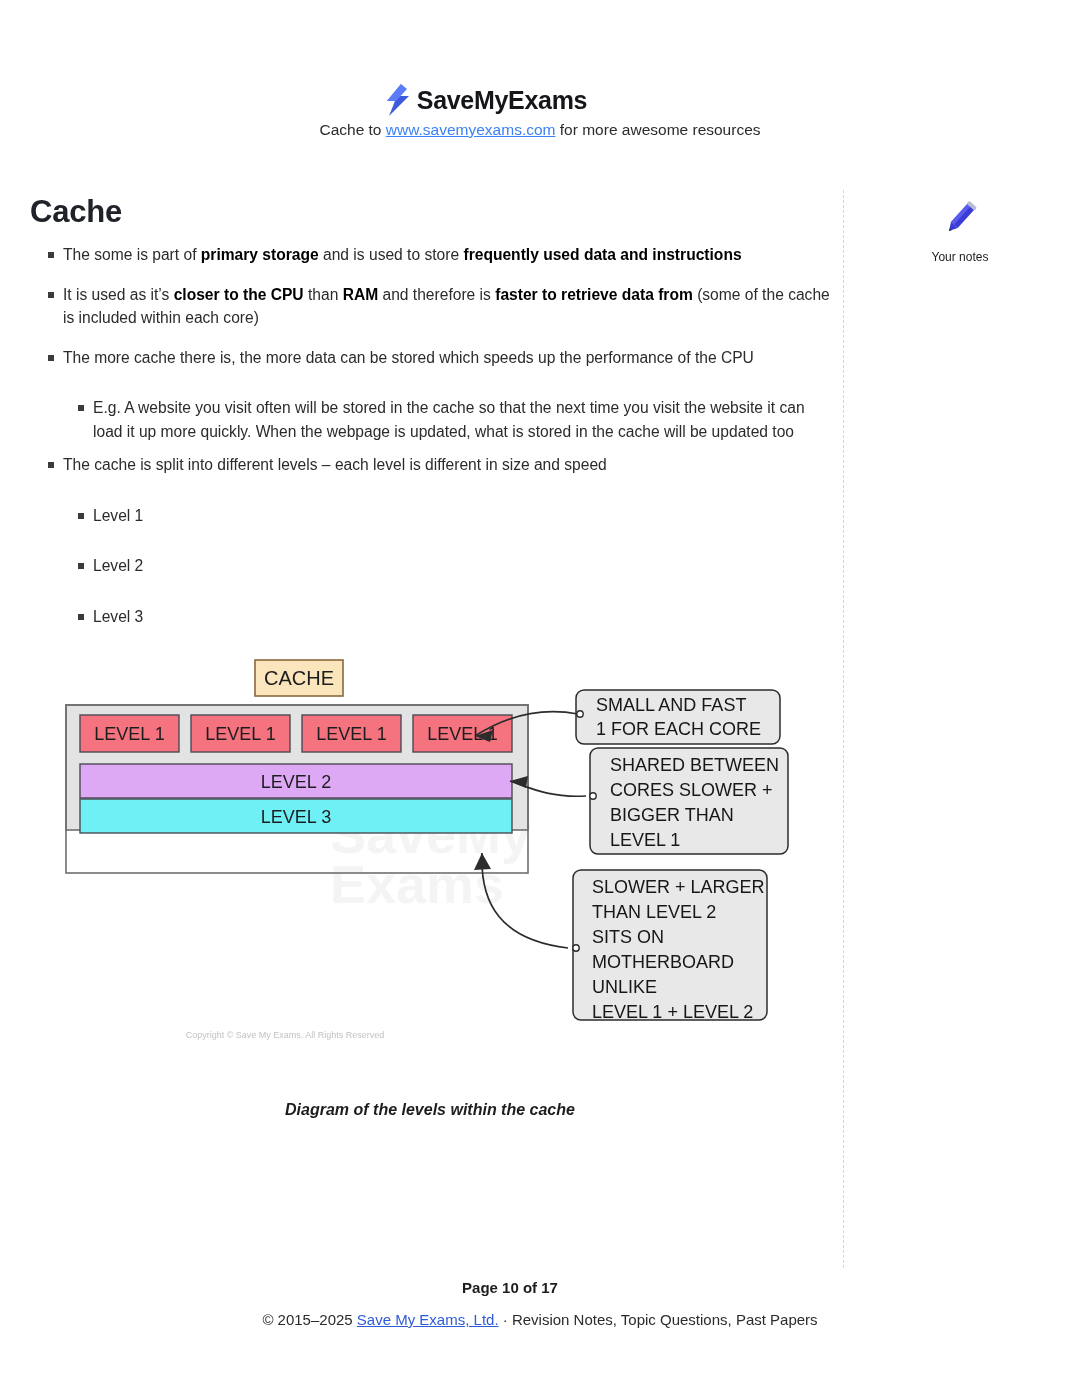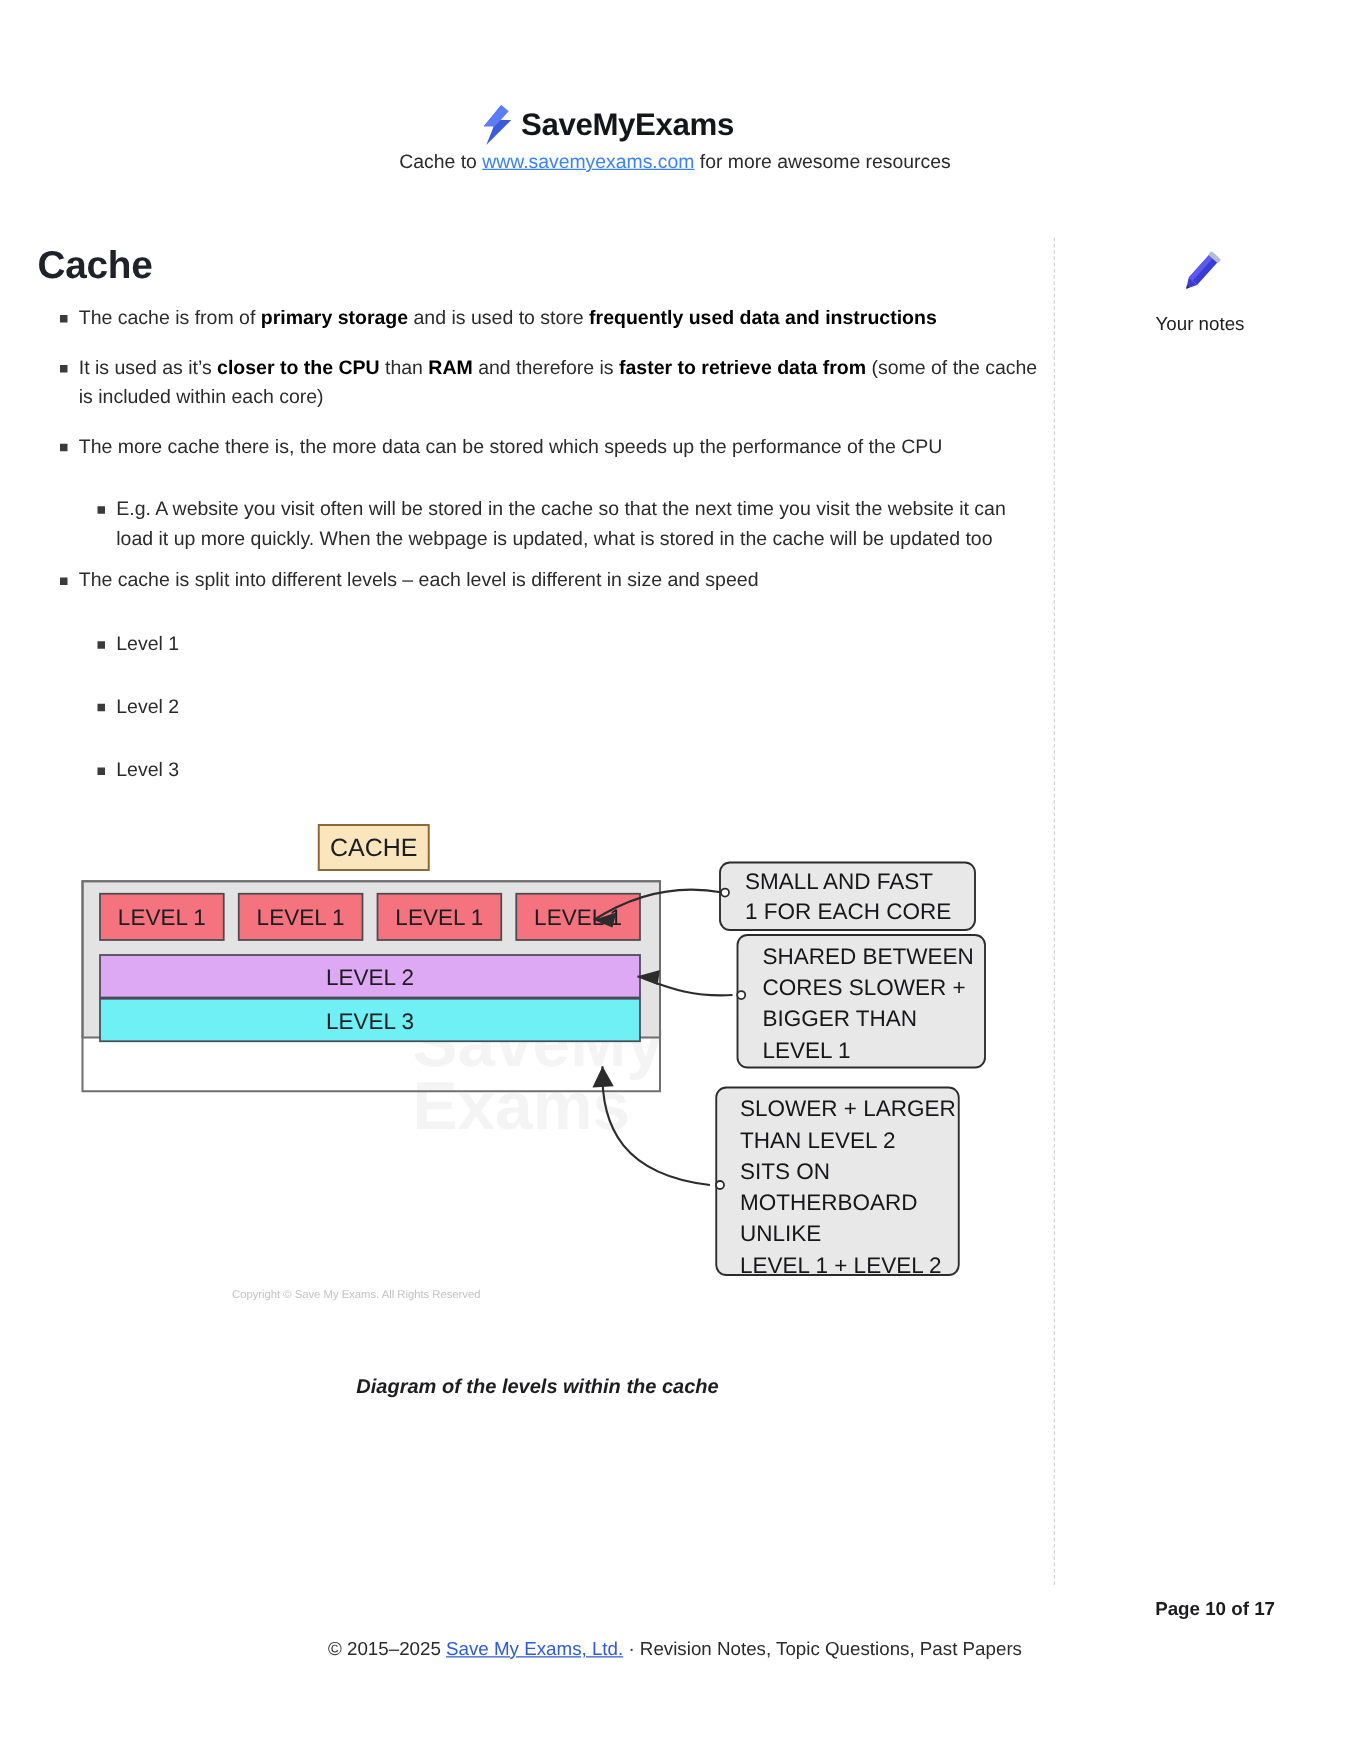--- a/index.html
+++ b/index.html
@@ -32,21 +32,21 @@
     position: absolute; left: 843px; top: 190px;
     width: 0; height: 1078px;
     border-left: 1.5px dashed #d5d5d5;
   }
 
   
   .notes {
     position: absolute; left: 860px; top: 196px; width: 200px; text-align: center;
   }
   .pencil { width: 44px; height: 44px; display: inline-block; }
-  .notes-label { font-size: 15px; color: #1d1d1f; margin-top: 6px; }
+  .notes-label { font-size: 12px; color: #1d1d1f; margin-top: 6px; }
 
   
   .title {
     position: absolute; left: 30px; top: 194px;
     font-size: 31px; font-weight: bold; color: #20222a; letter-spacing: -.2px;
   }
   .content { position: absolute; left: 30px; top: 243px; width: 800px; }
 
   ul.lvl1 { list-style: none; }
   li.b1 {
@@ -75,21 +75,21 @@
 
   .caption {
     position: absolute; left: 30px; top: 1101px; width: 800px;
     text-align: center; font-size: 16px; font-weight: bold; font-style: italic;
     color: #1d1d1f;
   }
 
   
   .pagenum {
     position: absolute; left: 0; top: 1279px; width: 1020px;
-    text-align: right; font-size: 15px; font-weight: bold; color: #1d1d1f;
+    text-align: center; font-size: 15px; font-weight: bold; color: #1d1d1f;
   }
   .copyright {
     position: absolute; left: 0; top: 1311px; width: 1080px;
     text-align: center; font-size: 15px; color: #2b2b2b;
   }
   .copyright a { color: #2f5bd8; text-decoration: underline; }
 </style>
 </head>
 <body>
 
@@ -118,21 +118,21 @@
         <polygon points="21,36.6 24,36.6 22.5,39" fill="#2a2a5e"></polygon>
       </g>
     </svg>
     <div class="notes-label">Your notes</div>
   </div>
 
   <h1 class="title">Cache</h1>
 
   <div class="content">
     <ul class="lvl1" id="bullet-root">
-        <li class="b1"><span>The cache is from of </span><b>primary storage</b><span> and is used to store </span><b>frequently used data and instructions</b></li>
+        <li class="b1"><span>The some is part of </span><b>primary storage</b><span> and is used to store </span><b>frequently used data and instructions</b></li>
         <li class="b1"><span>It is used as it’s </span><b>closer to the CPU</b><span> than </span><b>RAM</b><span> and therefore is </span><b>faster to retrieve data from</b><span> (some of the cache is included within each core)</span></li>
         <li class="b1"><span>The more cache there is, the more data can be stored which speeds up the performance of the CPU</span></li>
         <ul class="sub-list">
           <li class="b2"><span>E.g. A website you visit often will be stored in the cache so that the next time you visit the website it can load it up more quickly. When the webpage is updated, what is stored in the cache will be updated too</span></li>
         </ul>
         <li class="b1"><span>The cache is split into different levels – each level is different in size and speed</span></li>
         <ul class="sub-list">
           <li class="b2"><span>Level 1</span></li>
           <li class="b2"><span>Level 2</span></li>
           <li class="b2"><span>Level 3</span></li>

